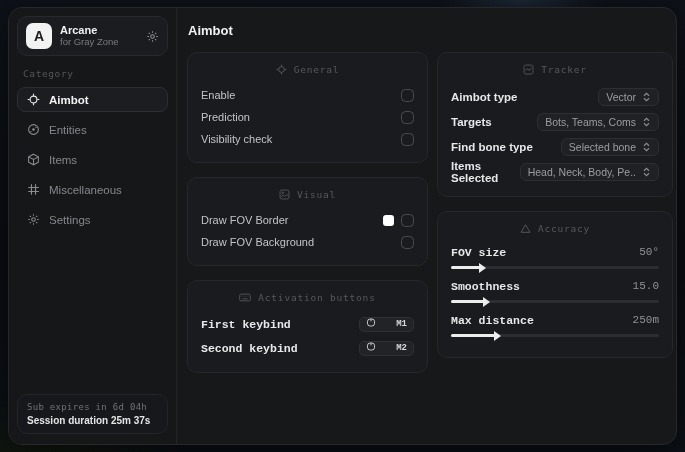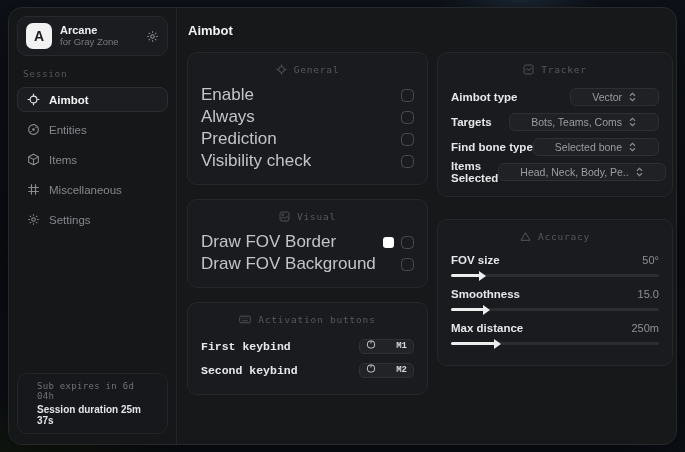--- a/index.html
+++ b/index.html
@@ -50,75 +50,75 @@
     color:#85878c; font-size:11.5px; border:1px solid transparent;
     cursor:default;
   }
   .nav-item .ni{ display:flex; color:#8a8c91; }
   .nav-item.active{
     background:#1c1d20; border-color:#2d2e33; color:#f2f2f4; font-weight:bold;
   }
   .nav-item.active .ni{ color:#e8e9eb; }
   .side-spacer{ flex:1; }
   .foot-card{
-    border:1px solid #242528; border-radius:10px; padding:7px 19px;
+    border:1px solid #242528; border-radius:10px; padding:7px 9px;
     background:#17181b;
   }
   .foot1{
     font-family:"DejaVu Sans Mono", monospace;
     color:#6f7176; font-size:9px; letter-spacing:.3px; margin-bottom:3px;
   }
   .foot2{ color:#e3e4e6; font-size:10px; font-weight:bold; }
   
   .main{ flex:1; padding:15px 10px 10px 10px; display:flex; flex-direction:column; }
   .page-title{ color:#f2f2f4; font-size:13px; font-weight:bold; margin:0 0 14px 1px; }
   .cols{ display:flex; gap:9px; align-items:flex-start; }
   .col-left{ width:241px; display:flex; flex-direction:column; gap:14px; }
-  .col-right{ width:236px; display:flex; flex-direction:column; gap:22px; }
+  .col-right{ width:236px; display:flex; flex-direction:column; gap:14px; }
   .card{
     background:#1a1b1e; border:1px solid #26272b; border-radius:10px;
     padding:11px 13px 12px 13px;
   }
   .card-head{
     display:flex; align-items:center; gap:7px;
     color:#56585d; font-size:9.5px; letter-spacing:.8px;
     font-family:"DejaVu Sans Mono", monospace;
     margin-bottom:9px;
     justify-content:center;
   }
   .card-head .hi{ display:flex; color:#56585d; }
   .row{
     display:flex; align-items:center; justify-content:space-between;
-    height:22px; color:#c3c4c7; font-size:17px;
+    height:22px; color:#c3c4c7; font-size:11px;
   }
   .row.kb{ height:24px; color:#e8e9eb; font-weight:bold; font-size:11.5px;font-family:Liberation Mono, monospace; }
   .row-right{ display:flex; align-items:center; gap:7px; }
   .checkbox{
     width:13px; height:13px; border:1.5px solid #4a4c51; border-radius:4.5px;
     background:transparent;
   }
   .swatch{ width:11px; height:11px; border-radius:3px; }
   .sel-btn{
     display:flex; align-items:center; gap:6px;
     background:#202124; border:1px solid #2e2f34; border-radius:6px;
-    height:18px; padding:0 21px; color:#9b9da2; font-size:10.5px;
+    height:18px; padding:0 7px; color:#9b9da2; font-size:10.5px;
     white-space:nowrap;
   }
   .sel-btn .di{ display:flex; color:#8a8c90; }
   .key-btn{
     display:flex; align-items:center; gap:20px;
     background:#222326; border:1px solid #2f3034; border-radius:5px;
     height:15px; padding:0 6px; color:#d7d8da; font-size:9px; font-weight:bold;
   }
   .trk-row{ display:flex; align-items:center; justify-content:space-between; height:25px; }
   .trk-label{ color:#e6e7e9; font-size:11.5px; font-weight:bold; }
   
   .slider-group{ margin-top:5px; }
   .slider-top{
-    display:flex; justify-content:space-between; align-items:center; height:18px;
+    display:flex; justify-content:space-between; align-items:center; height:18px;font-family:Liberation Mono, monospace;
   }
   .slider-top .sl{ color:#e6e7e9; font-size:11.5px; font-weight:bold; }
   .slider-top .sv{ color:#8f9195; font-size:11px; }
   .track{
     position:relative; height:3px; background:#2c2d31; border-radius:2px;
     margin:5px 0 8px 0;
   }
   .fill{
     position:absolute; left:0; top:0; height:3px; background:#eceded; border-radius:2px;
   }
@@ -145,21 +145,21 @@
         <div class="brand-sub">for Gray Zone</div>
       </div>
       <span class="gear-btn">
         <svg width="13" height="13" viewBox="0 0 16 16" fill="none" stroke="currentColor" stroke-width="1.3">
           <circle cx="8" cy="8" r="2.2"></circle>
           <path d="M8 1.5v2M8 12.5v2M1.5 8h2M12.5 8h2M3.4 3.4l1.4 1.4M11.2 11.2l1.4 1.4M12.6 3.4l-1.4 1.4M4.8 11.2l-1.4 1.4"></path>
         </svg>
       </span>
     </div>
 
-    <div class="cat-label">Session</div>
+    <div class="cat-label">Category</div>
 
     <nav class="nav">
       <div class="nav-item active">
         <span class="ni">
           <svg width="13" height="13" viewBox="0 0 16 16" fill="none" stroke="currentColor" stroke-width="1.4">
             <circle cx="8" cy="8" r="4.2"></circle>
               <path d="M8 0.8v2.6M8 12.6v2.6M0.8 8h2.6M12.6 8h2.6"></path>
           </svg>
         </span>
         <span>Aimbot</span>
@@ -226,24 +226,20 @@
                   <path d="M8 0.8v2.6M8 12.6v2.6M0.8 8h2.6M12.6 8h2.6"></path>
               </svg>
             </span>
             <span>General</span>
           </div>
           <div class="row">
             <span>Enable</span>
             <div class="checkbox"></div>
           </div>
           <div class="row">
-            <span>Always</span>
-            <div class="checkbox"></div>
-          </div>
-          <div class="row">
             <span>Prediction</span>
             <div class="checkbox"></div>
           </div>
           <div class="row">
             <span>Visibility check</span>
             <div class="checkbox"></div>
           </div>
         </section>
 
         <section class="card">

